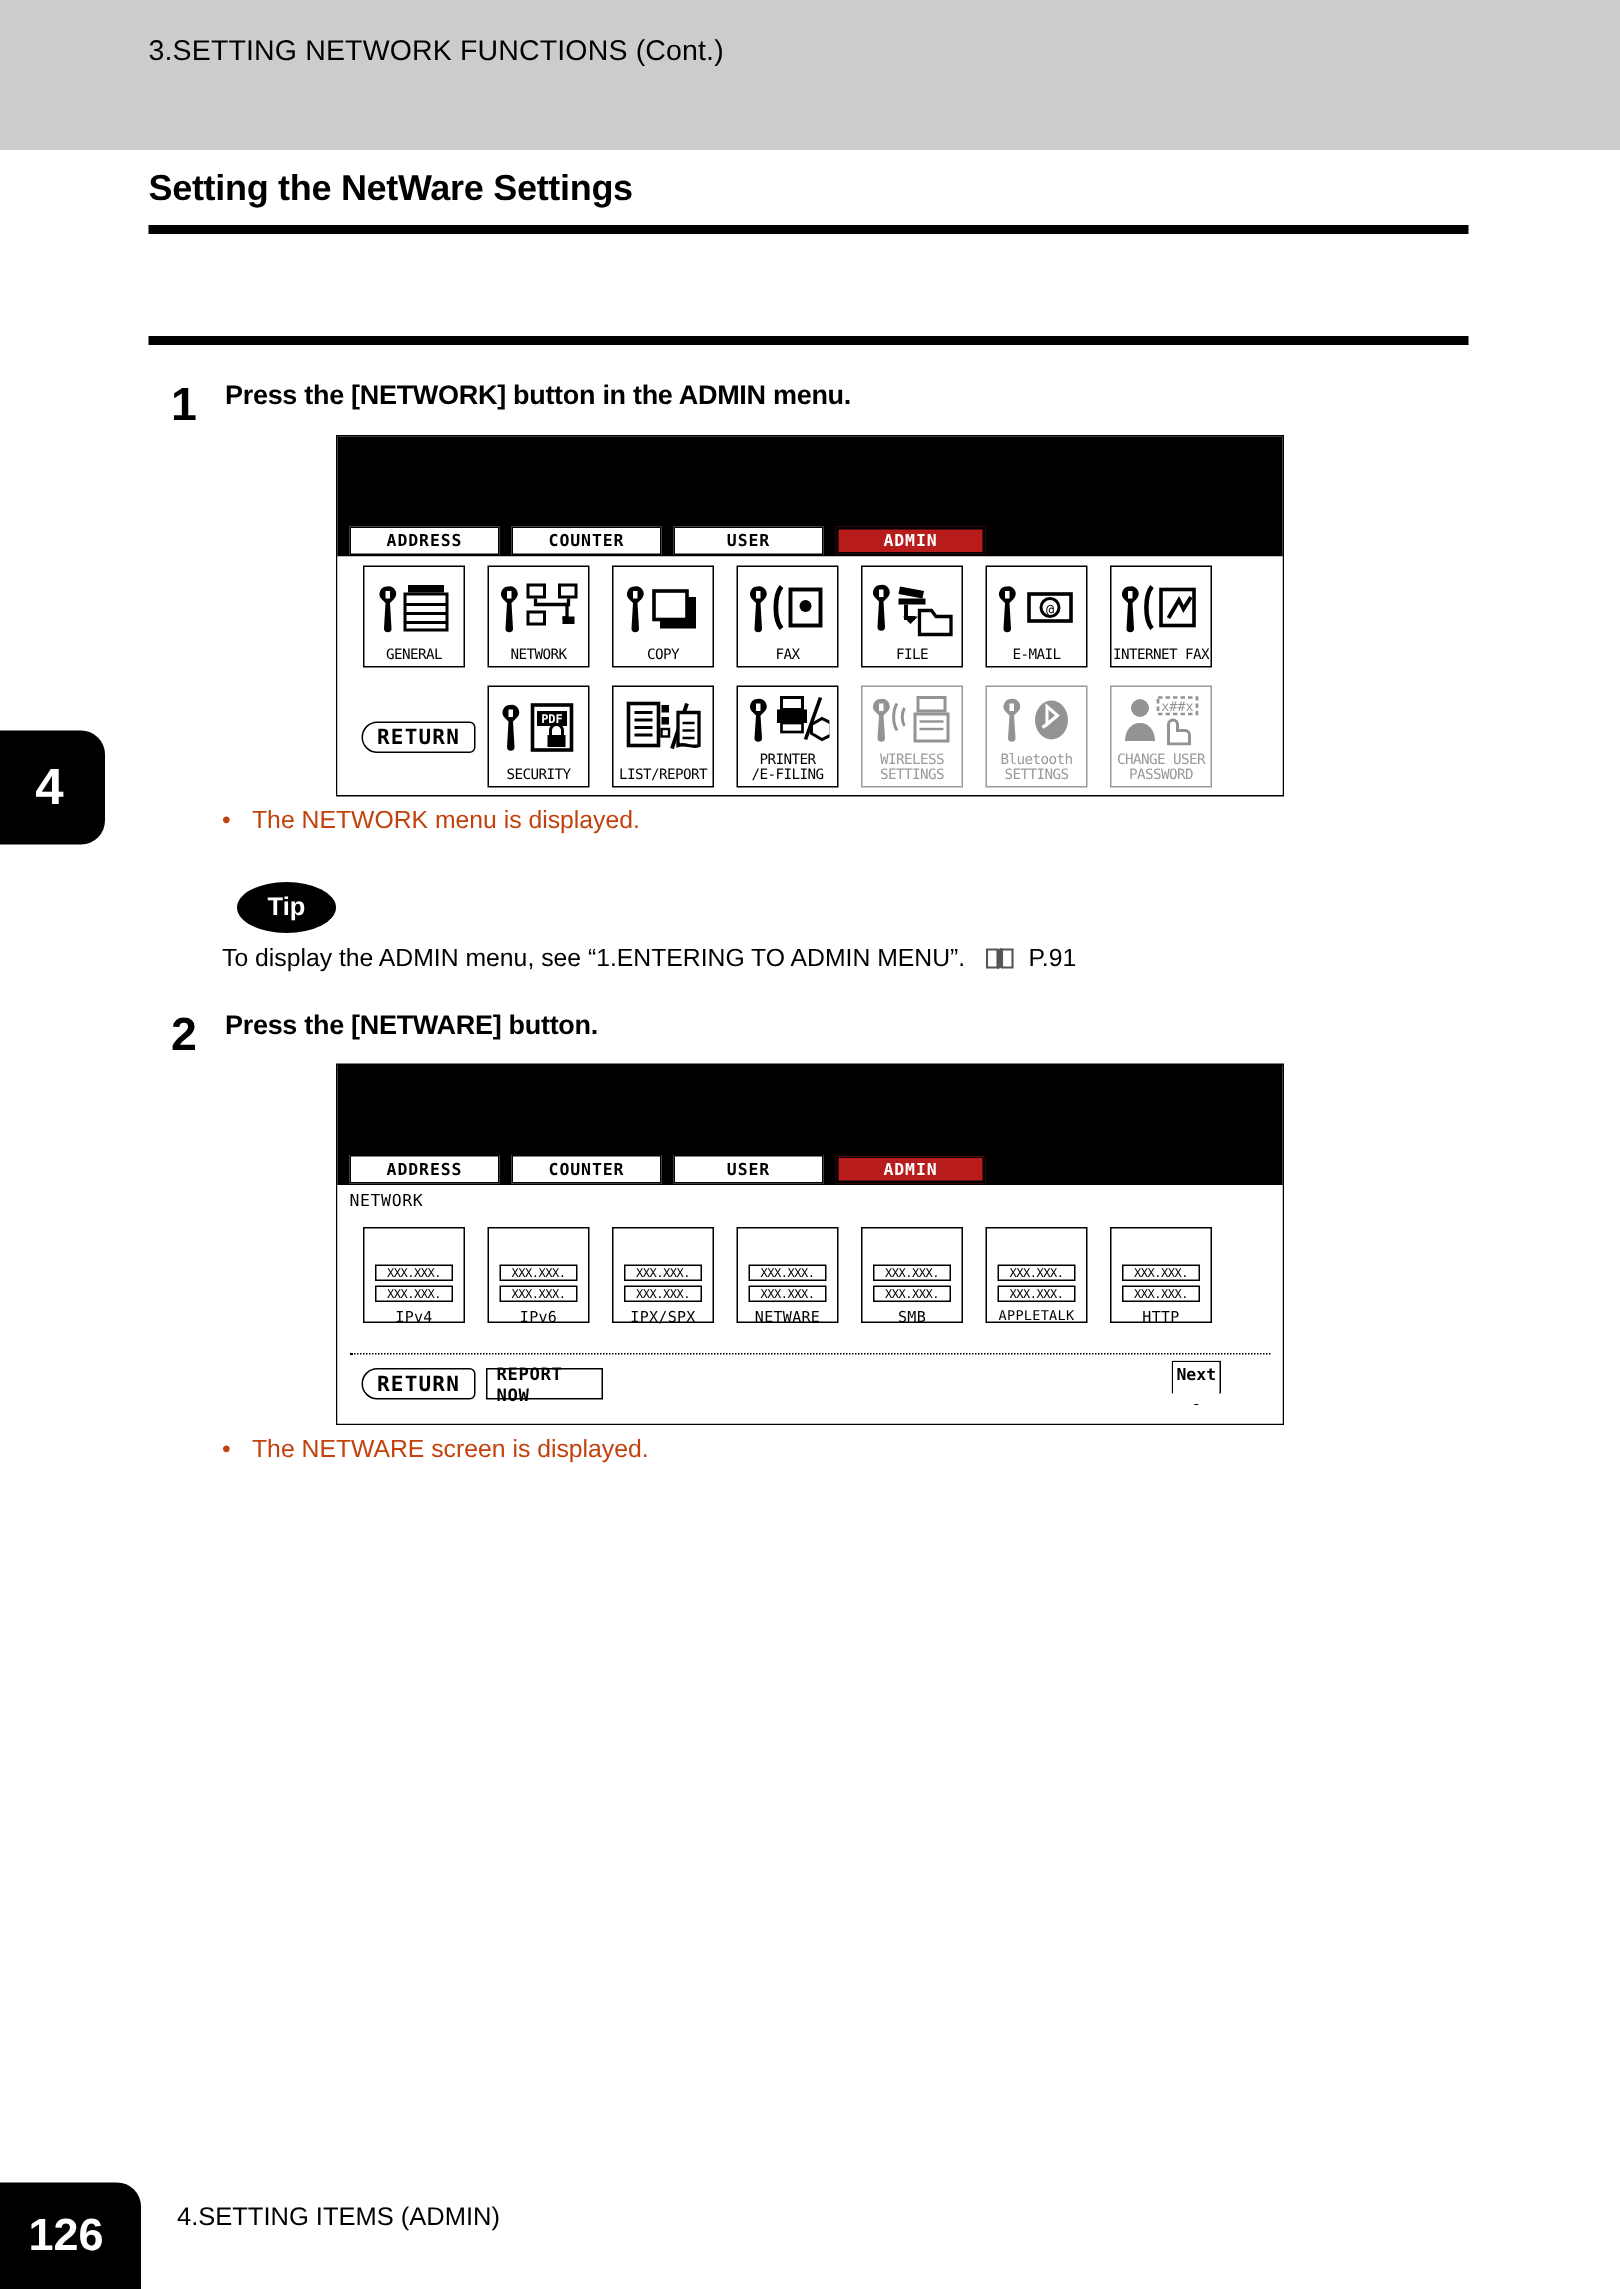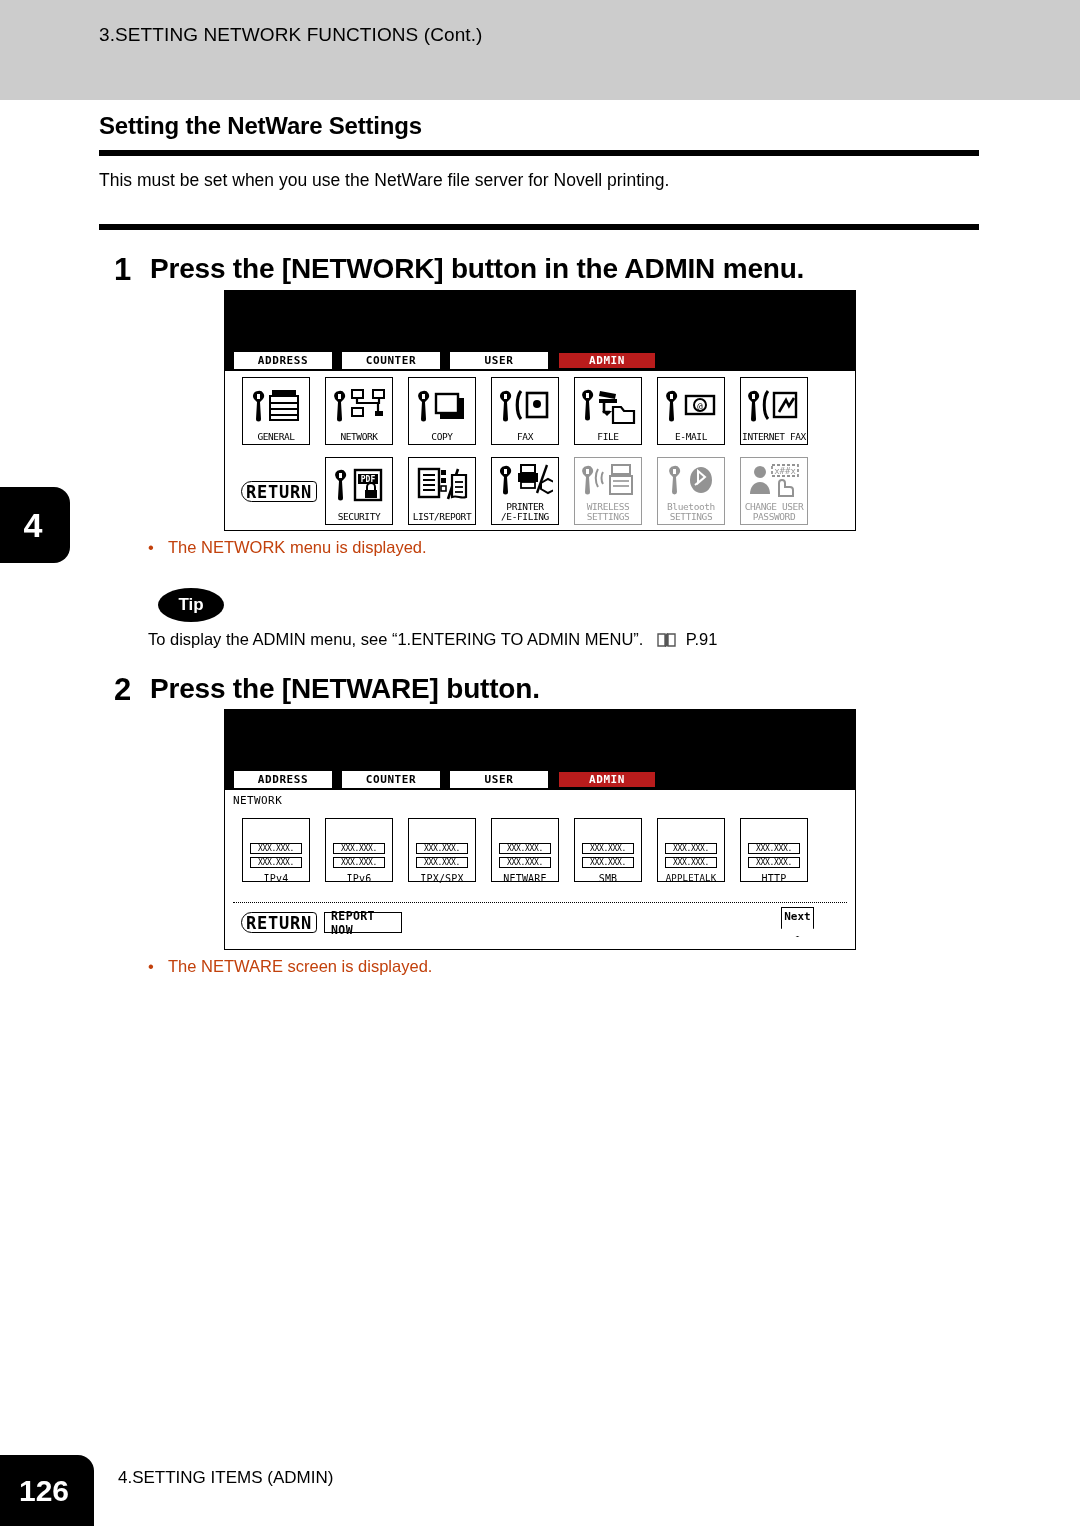--- a/index.html
+++ b/index.html
@@ -34,21 +34,21 @@
   }
   .rule-thick{position:absolute;background:#000;}
   .lede{
     position:absolute;left:99px;top:168px;width:880px;
     font-size:17.5px;line-height:25px;color:#000;
   }
   .step-num{
     position:absolute;font-size:31px;font-weight:bold;
   }
   .step-title{
-    position:absolute;font-size:28px;font-weight:bold;letter-spacing:-0.2px;
+    position:absolute;font-size:18px;font-weight:bold;letter-spacing:-0.2px;
   }
   .bullet-line{
     position:absolute;font-size:16.5px;color:#c2410c;
   }
   .bullet-line .dot{display:inline-block;width:20px;}
   
   .tip-badge{
     position:absolute;left:158px;top:588px;width:66px;height:34px;
     background:#000;border-radius:33px/17px;color:#fff;
     font-size:17px;font-weight:bold;
@@ -112,21 +112,21 @@
     color:#000;margin-bottom:3px;letter-spacing:-0.3px;
   }
   .ftile .cap{
     font-family:"DejaVu Sans Mono", monospace;
     font-size:10px;letter-spacing:.2px;color:#000;margin-top:2px;
   }
   
   .retbtn{
     position:absolute;height:21px;border:1.5px solid #000;background:#fff;
     border-radius:11px 4px 4px 11px;
-    font-family:"DejaVu Sans Mono", monospace;font-size:17px;font-weight:bold;
+    font-family:"DejaVu Sans Mono", monospace;font-size:14px;font-weight:bold;
     display:flex;align-items:center;justify-content:center;letter-spacing:.8px;
     box-sizing:border-box;padding:0 7px;
   }
   .plainbtn{
     position:absolute;height:21px;border:1.5px solid #000;background:#fff;
     font-family:"DejaVu Sans Mono", monospace;font-size:11.5px;font-weight:bold;
     display:flex;align-items:center;justify-content:center;letter-spacing:.4px;
     box-sizing:border-box;padding:0 6px;
   }
   .nextbtn{
@@ -160,21 +160,20 @@
 
 <div class="runhead-band"></div>
 <div class="runhead-text">3.SETTING NETWORK FUNCTIONS (Cont.)</div>
 
 <div class="chapter-tab">4</div>
 
 <div class="sec-title">Setting the NetWare Settings</div>
 <div class="rule-thick" style="left:99px;top:150px;width:880px;height:6px;"></div>
 
 <div class="lede">
-  <div>This must be set when you use the NetWare file server for Novell printing.</div>
 </div>
 <div class="rule-thick" style="left:99px;top:224px;width:880px;height:6px;"></div>
 
 <div class="step-num" style="left:114px;top:252px;">1</div>
 <div class="step-title" style="left:150px;top:253px;">Press the [NETWORK] button in the ADMIN menu.</div>
 
 <div class="lcd" style="left:224px;top:290px;width:632px;height:241px;">
   <div class="lcd-top" style="height:80px;"></div>
 
   <div class="lcd-tabs" style="left:8px;top:60px;">

